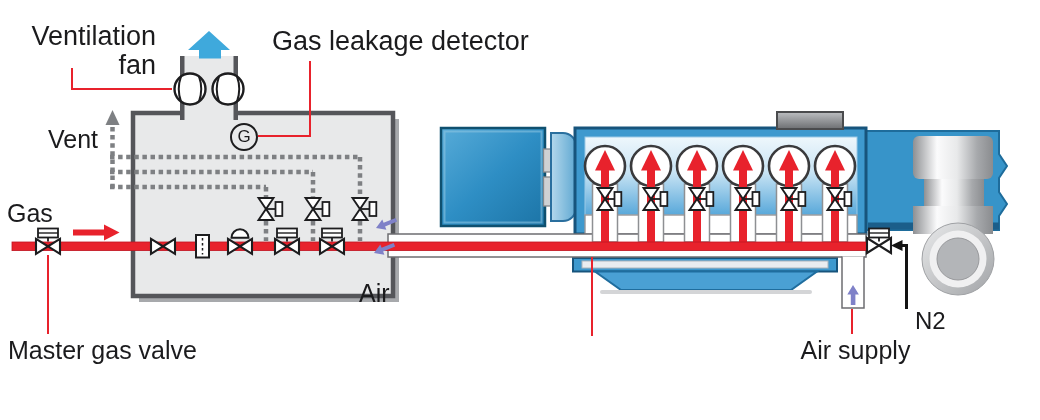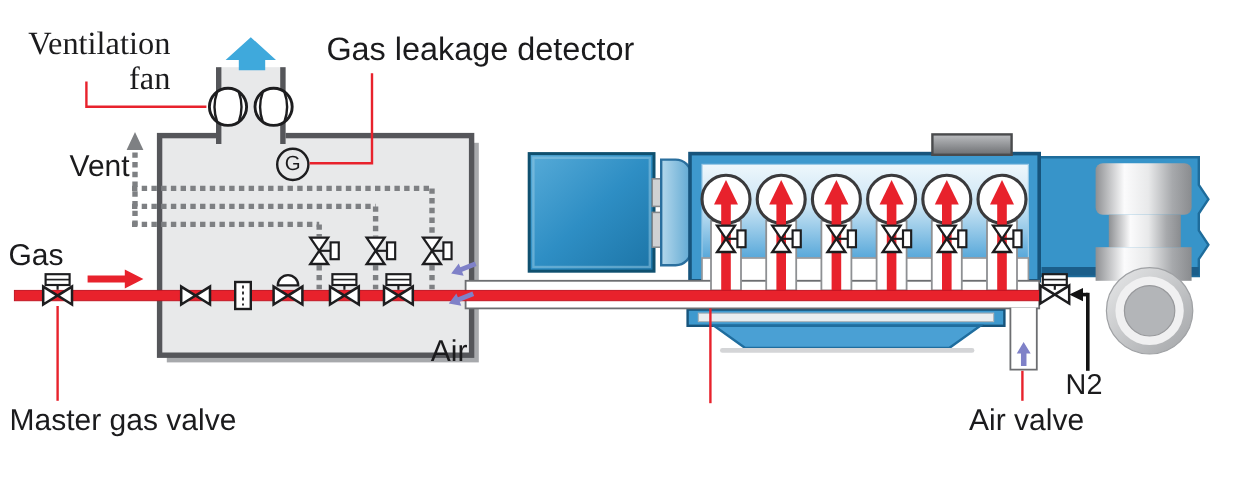--- a/index.html
+++ b/index.html
@@ -2,21 +2,21 @@
 <html><head>
 <meta charset="utf-8">
 <style>
   html,body{margin:0;padding:0;background:#fff;}
   .stage{position:relative;width:1040px;height:420px;background:#ffffff;overflow:hidden;
          font-family:"Liberation Sans",sans-serif;color:#1b1b1d;}
   .stage svg{position:absolute;left:0;top:0;}
   .label{position:absolute;white-space:nowrap;color:#1b1b1d;line-height:1.08;}
   .f27{font-size:27px;}
   .f25{font-size:25px;}
-  .f24{font-size:24px;}
+  .f24{font-size:24px;margin-left:27px;}
   .f16{font-size:17px;}
   .right{text-align:right;}
   .center{text-align:center;}
 </style>
 </head>
 <body>
 
 <div class="stage">
 
 <svg width="1040" height="420" viewBox="0 0 1040 420">
@@ -209,28 +209,28 @@
     <polygon points="891,245.5 902.5,240 902.5,251" fill="#131313"></polygon>
     <line x1="901.5" y1="245.5" x2="906.5" y2="245.5" stroke="#131313" stroke-width="3"></line>
     <line x1="906.5" y1="244" x2="906.5" y2="309" stroke="#131313" stroke-width="3"></line>
   </g>
 
   <use href="#airArrow" transform="translate(376,228) rotate(-22)"></use>
   <use href="#airArrow" transform="translate(374,253) rotate(-22)"></use>
   <polygon points="853,285 847.3,294.5 850.8,294.5 850.8,305 855.4,305 855.4,294.5 858.9,294.5" fill="#7f81c8"></polygon>
 </svg>
 
-<div class="label f27 right" style="left:0;top:22px;width:142px;font-family:Liberation Serif, serif;">
+<div class="label f27 right" style="left:14px;top:22px;width:142px;">
   <span>Ventilation</span><br>
   <span>fan</span>
 </div>
 <div class="label f27" style="left:272px;top:27px;">Gas leakage detector</div>
-<div class="label f25 right" style="left:40px;top:126px;width:68px;">Vent</div>
+<div class="label f25 right" style="left:30px;top:126px;width:68px;">Vent</div>
 <div class="label f25" style="left:7px;top:169px;margin-top:31px;">
   <span>Gas</span><br>
 </div>
 <div class="label f25" style="left:8px;top:337px;">Master gas valve</div>
 <div class="label f25" style="left:359px;top:280px;">Air</div>
-<div class="label f25 center" style="left:798px;top:337px;width:115px;">Air valve</div>
+<div class="label f25 center" style="left:798px;top:337px;width:115px;">Air supply</div>
 <div class="label f24" style="left:888px;top:308px;">N2</div>
 <div class="label f16 center" style="left:235px;top:128px;width:18px;">G</div>
 
 </div>
 
 </body></html>

